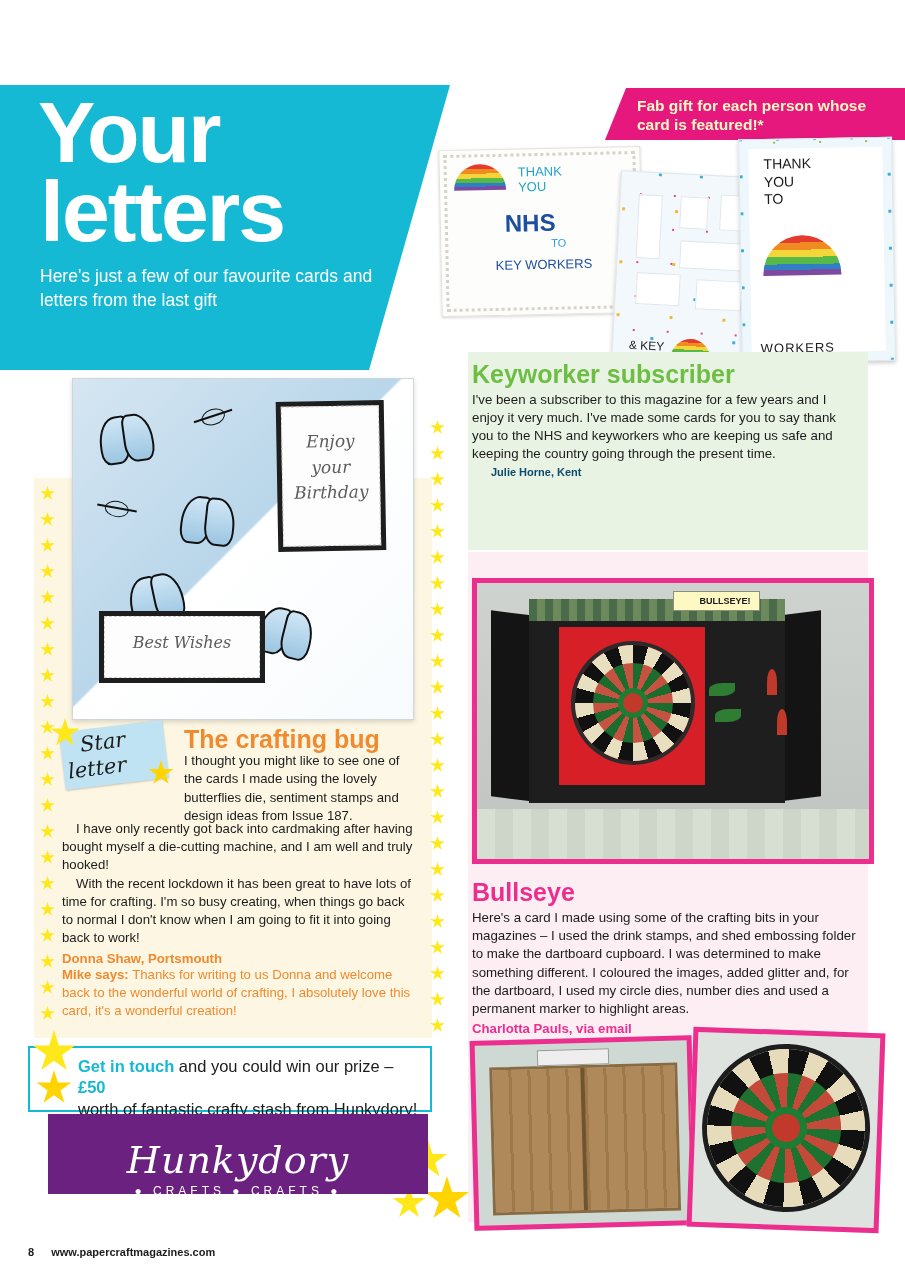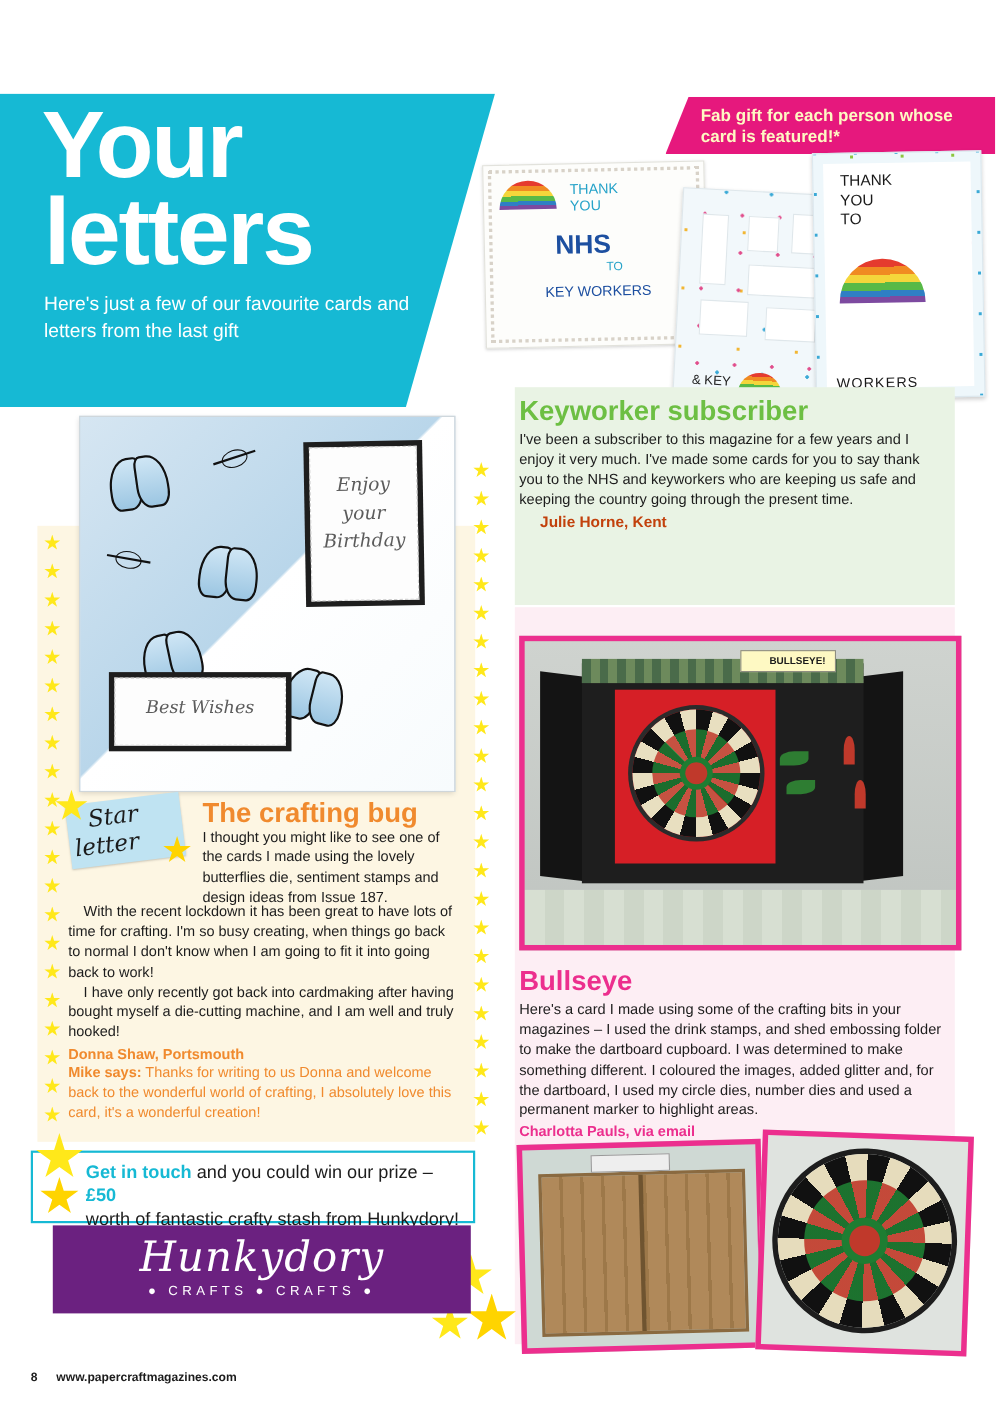--- a/index.html
+++ b/index.html
@@ -109,21 +109,21 @@
   
   .keyworker{
     position:absolute;left:468px;top:352px;width:400px;height:198px;
     background:#e9f3e4;
   }
   .keyworker h2{
     margin:0;padding:8px 0 2px 4px;color:#6dbf43;font-size:25px;font-weight:bold;
   }
   .keyworker p{margin:0;padding:0 8px 0 4px;font-size:13.3px;line-height:1.35;color:#1c1c1c;}
   .keyworker p.ind{text-indent:14px;}
-  .keyworker .sig{color:#c2410c;font-weight:bold;font-size:14px;padding-top:2px;padding-left:23px;}
+  .keyworker .sig{color:#0c4a6e;font-weight:bold;font-size:11px;padding-top:2px;padding-left:23px;}
 
   
   .pinkcol{
     position:absolute;left:468px;top:552px;width:400px;height:670px;
     background:#fdeef4;
   }
   .bullseye-photo{
     position:absolute;left:472px;top:578px;width:392px;height:276px;
     border:5px solid #ec2f8e;background:#c9c9c4;overflow:hidden;
   }
@@ -257,21 +257,21 @@
   .getintouch .line{font-size:16.5px;line-height:1.3;color:#1c1c1c;padding:8px 10px 0 48px;}
   .getintouch .strong{color:#16b9d4;font-weight:bold;}
   .getintouch .price{color:#16b9d4;font-weight:bold;}
 
   
   .hunky{
     position:absolute;left:48px;top:1114px;width:380px;height:80px;background:#6b2180;
   }
   .hunky .brand{
     color:#fff;font-family:"DejaVu Serif",serif;font-style:italic;font-size:38px;
-    text-align:center;padding-top:6px;letter-spacing:1px;
+    text-align:center;padding-top:24px;letter-spacing:1px;
   }
   .hunky .sub{
     color:#fff;text-align:center;font-size:12px;letter-spacing:4px;padding-top:2px;
   }
 
   
   .footer{position:absolute;left:28px;bottom:22px;font-size:11px;color:#1c1c1c;}
   .footer .pg{font-weight:bold;margin-right:14px;}
   .footer .site{font-weight:bold;}
 
@@ -448,22 +448,22 @@
     <div class="star o" style="width:26px;height:26px;left:100px;top:42px;"></div>
     <div class="l1">Star</div>
     <div class="l2">letter</div>
   </div>
 
   <div class="craft">
     <h2>The crafting bug</h2>
     <p>I thought you might like to see one of the cards I made using the lovely butterflies die, sentiment stamps and design ideas from Issue 187.</p>
   </div>
   <div class="craftwide">
+    <p class="ind">I have only recently got back into cardmaking after having bought myself a die-cutting machine, and I am well and truly hooked!</p>
     <p class="ind">With the recent lockdown it has been great to have lots of time for crafting. I'm so busy creating, when things go back to normal I don't know when I am going to fit it into going back to work!</p>
-    <p class="ind">I have only recently got back into cardmaking after having bought myself a die-cutting machine, and I am well and truly hooked!</p>
     <p class="sig">Donna Shaw, Portsmouth</p>
   </div>
   <div class="mike">
     <b>Mike says:</b>
     <span class="body">Thanks for writing to us Donna and welcome back to the wonderful world of crafting, I absolutely love this card, it's a wonderful creation!</span>
   </div>
 
   <div class="getintouch">
     <div class="line">
       <span class="strong">Get in touch</span><span> and you could win our prize – </span><span class="price">£50</span><br>

